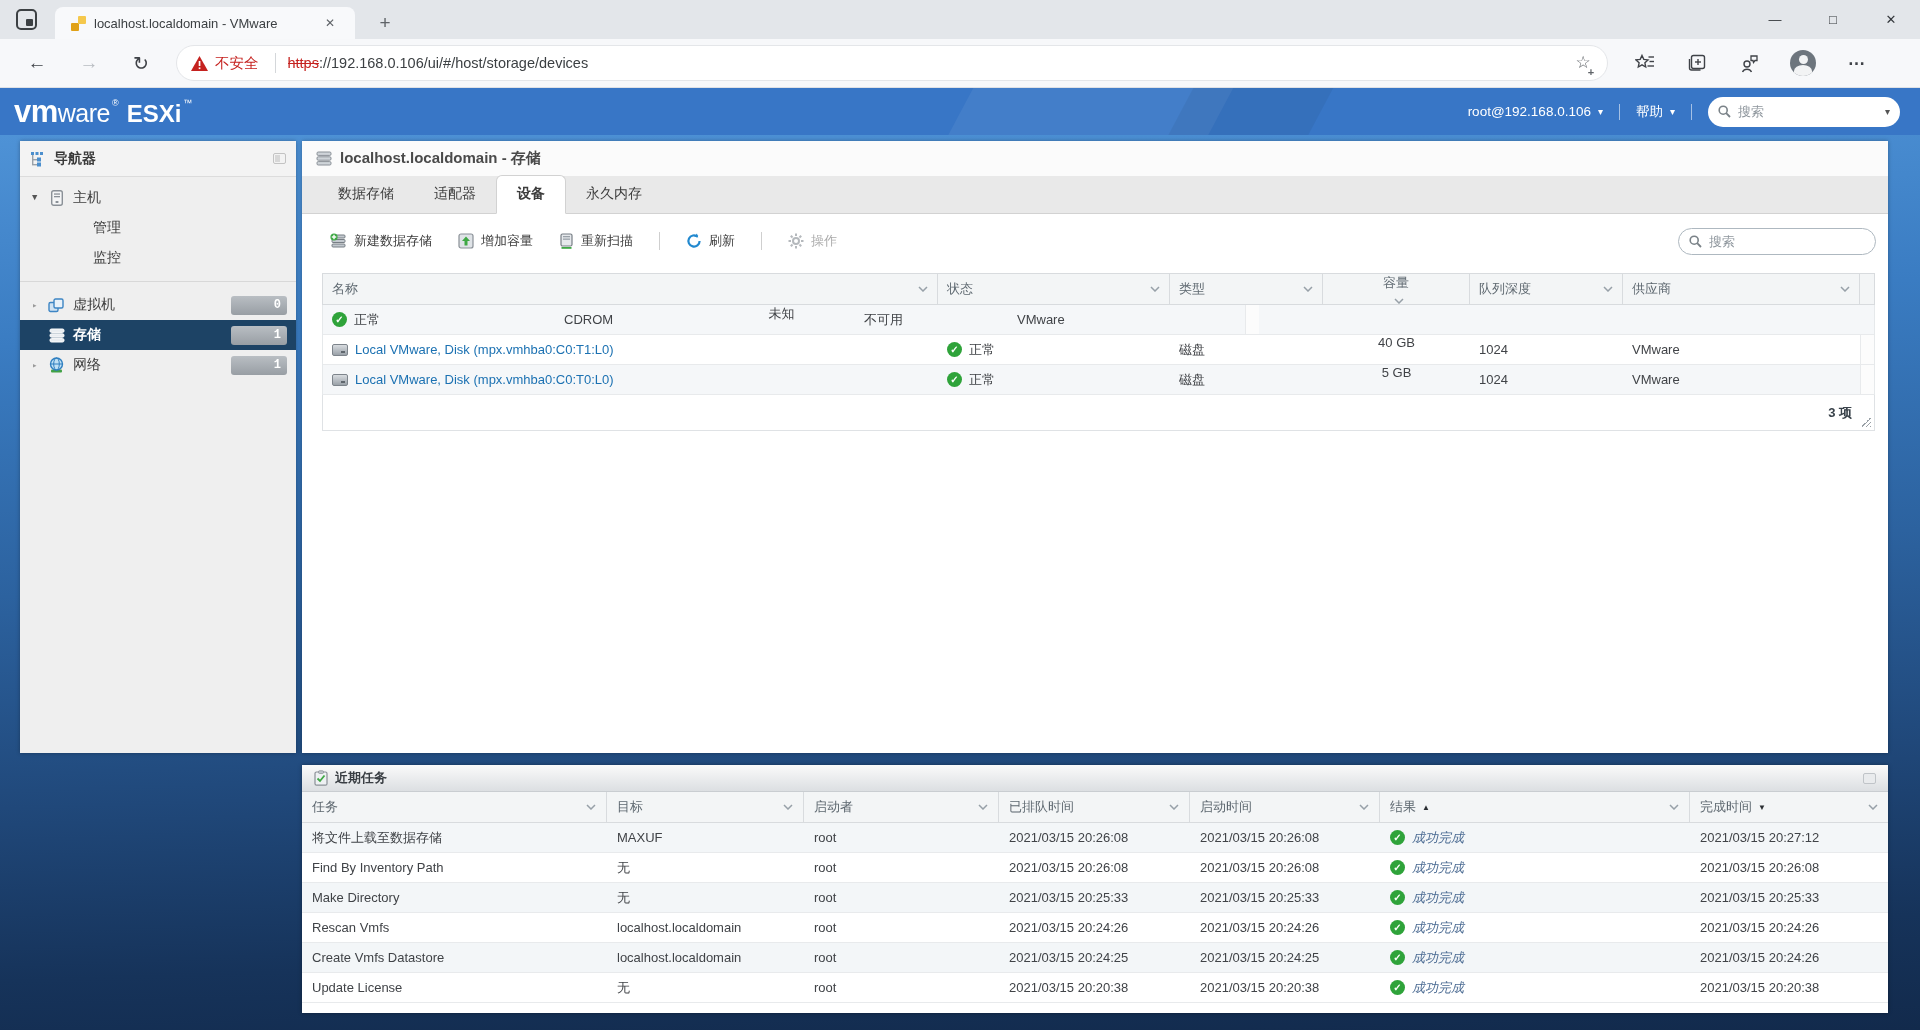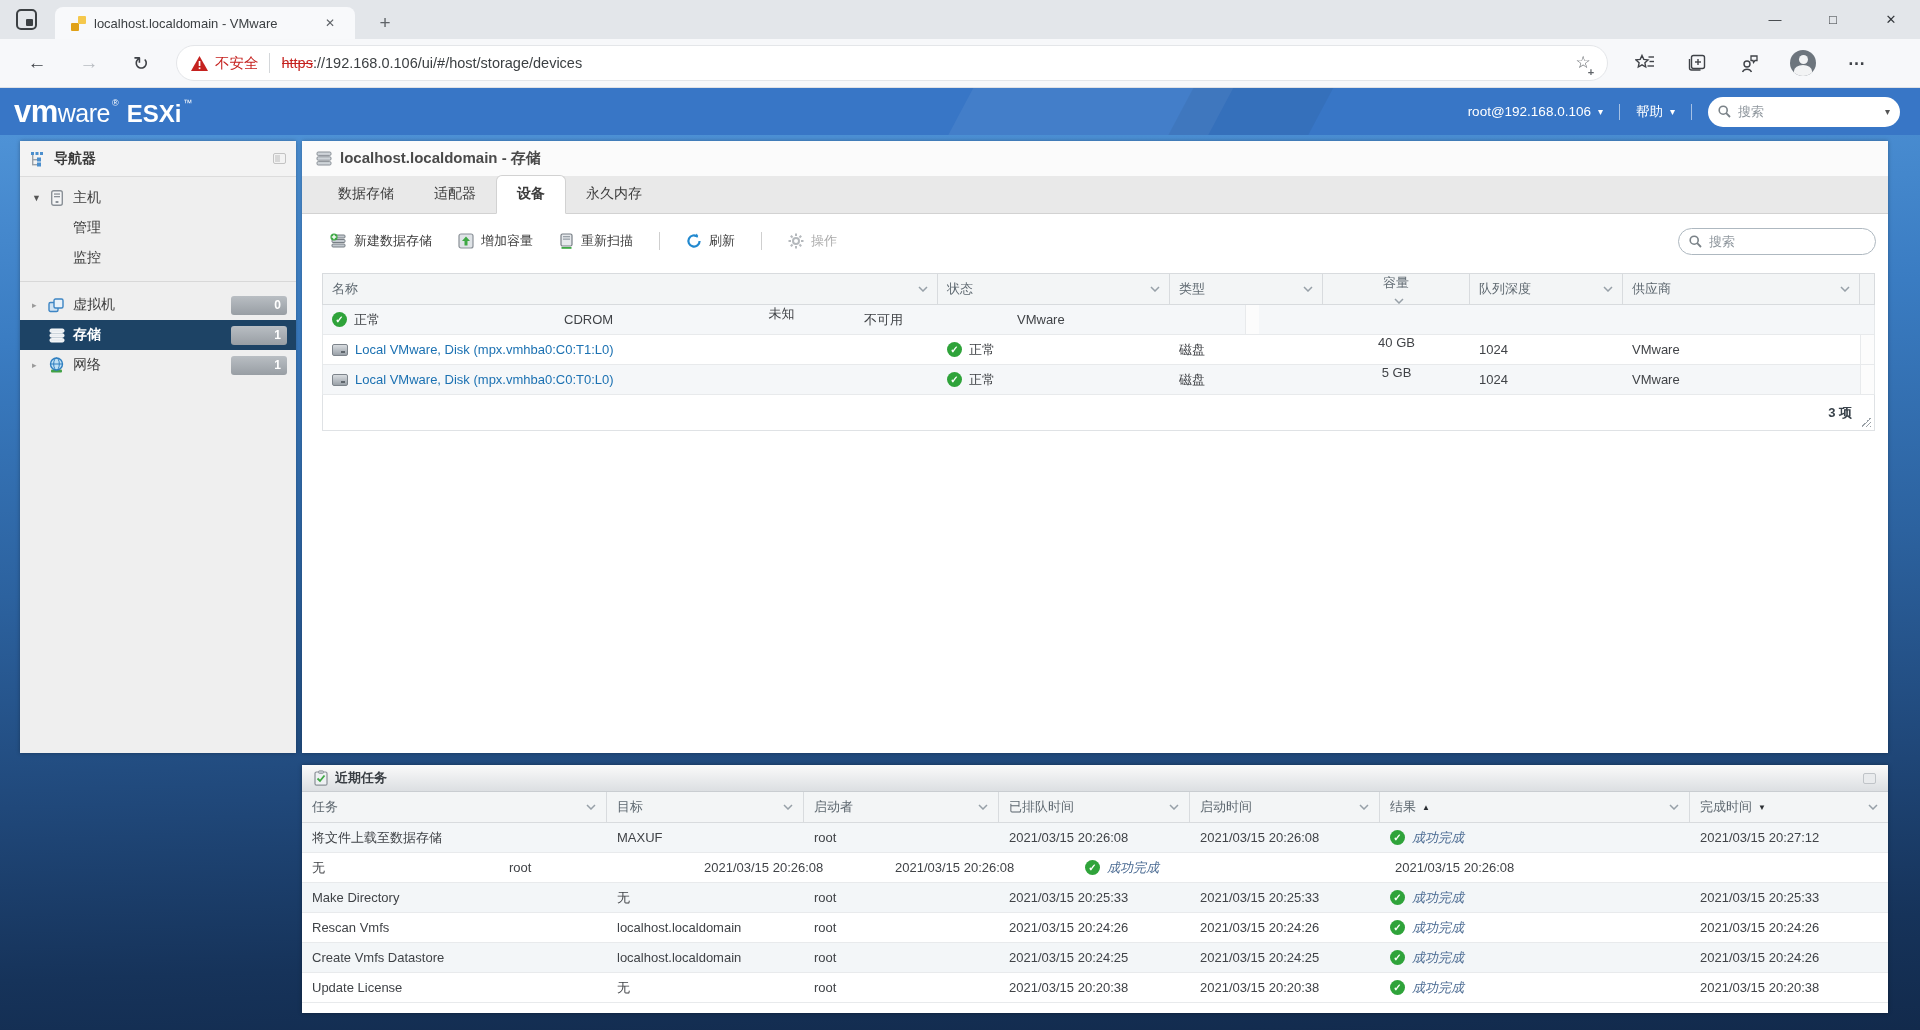--- a/index.html
+++ b/index.html
@@ -20,21 +20,21 @@
   .new-tab { position:absolute; left:372px; top:10px; width:26px; height:26px; display:flex; align-items:center; justify-content:center; font-size:19px; color:#5f6368; cursor:pointer; }
   .win-controls { position:absolute; right:0; top:0; height:39px; display:flex; }
   .win-btn { width:58px; height:39px; display:flex; align-items:center; justify-content:center; font-size:13px; color:#33373b; cursor:pointer; }
 
   
   .addressbar { position:absolute; left:0; top:39px; width:1920px; height:49px; background:#f7f8fa; border-bottom:1px solid #dfe1e5; display:flex; align-items:center; padding-left:20px; }
   .nav-btn { width:34px; height:34px; display:flex; align-items:center; justify-content:center; font-size:19px; color:#3f4247; margin-right:18px; cursor:pointer; }
   .nav-btn.disabled { color:#b7bbc0; }
   .url-pill { width:1432px; height:36px; background:#fff; border:1px solid #e4e6e9; border-radius:18px; display:flex; align-items:center; padding:0 14px; }
   .warn-tri { width:17px; height:15px; flex:none; margin-right:7px; }
-  .warn-text { font-size:14.5px; color:#c5221f; margin-right:10px; white-space:nowrap; }
+  .warn-text { font-size:14.5px; color:#c5221f; margin-right:16px; white-space:nowrap; }
   .chip-div { width:1px; height:20px; background:#d4d7da; margin-right:12px; }
   .url-text { font-size:14.5px; color:#3c4043; white-space:nowrap; overflow:hidden; }
   .url-scheme { color:#c5221f; text-decoration:line-through; }
   .pill-spacer { flex:1; }
   .star-add { position:relative; width:20px; height:20px; font-size:17px; color:#5f6368; line-height:20px; text-align:center; cursor:pointer; }
   .star-add::after { content:"+"; position:absolute; right:-3px; bottom:-4px; font-size:11px; font-weight:bold; color:#5f6368; background:#fff; border-radius:50%; width:10px; height:10px; line-height:10px; }
   .bar-icons { display:flex; align-items:center; margin-left:26px; gap:30px; }
   .bicon { width:22px; height:22px; display:flex; align-items:center; justify-content:center; color:#3f4247; font-size:17px; cursor:pointer; }
   .avatar { width:26px; height:26px; border-radius:50%; background:#6d757d; position:relative; overflow:hidden; cursor:pointer; }
   .avatar::before { content:""; position:absolute; left:8.5px; top:5px; width:9px; height:9px; border-radius:50%; background:#f2f3f4; }
@@ -58,32 +58,32 @@
   .hdr-search { width:192px; height:30px; background:#fff; border-radius:15px; display:flex; align-items:center; padding:0 10px; gap:7px; }
   .hdr-search input { border:none; outline:none; flex:1; min-width:0; font-size:13px; color:#333; font-family:inherit; background:transparent; }
   .hdr-search input::placeholder { color:#8d959c; }
   .search-caret { font-size:10px; color:#555; }
 
   
   .workspace { position:absolute; left:0; top:135px; width:1920px; height:895px;
     background:linear-gradient(178deg,#4e92d6 0%, #3a7cc2 22%, #2c629f 48%, #20487a 70%, #16335a 88%, #122a4c 100%); }
 
   
-  .sidebar { position:absolute; left:20px; top:6px; width:276px; height:612px; background:#efefef; box-shadow:0 0 4px rgba(0,0,0,0.3); }
+  .sidebar { position:absolute; left:20px; top:6px; width:276px; height:612px; background:#efefef; box-shadow:0 0 4px rgba(0,0,0,0.3);font-family:Liberation Mono, monospace; }
   .sb-header { height:36px; display:flex; align-items:center; padding:0 10px; background:#f3f3f3; border-bottom:1px solid #dcdcdc; }
   .sb-title { font-size:14px; font-weight:bold; color:#3a3a3a; margin-left:8px; }
   .sb-collapse { margin-left:auto; width:13px; height:11px; border:1px solid #c3c3c3; border-radius:2px; position:relative; cursor:pointer; }
   .sb-collapse::after { content:""; position:absolute; left:1px; top:1px; right:5px; bottom:1px; background:#d7d7d7; }
   .tree { padding-top:6px; }
   .tree-row { display:flex; align-items:center; height:30px; padding:0 0 0 12px; font-size:14px; color:#3d3d3d; cursor:pointer; position:relative; }
   .tree-arrow { width:16px; font-size:9px; color:#555; flex:none; }
   .tree-arrow.dim { color:#9a9a9a; }
   .tree-ico { width:17px; height:17px; flex:none; margin-right:8px; display:flex; align-items:center; justify-content:center; }
   .tree-label { white-space:nowrap; }
-  .tree-child { padding-left:53px; }
+  .tree-child { padding-left:73px; }
   .tree-sep { height:1px; background:#d8d8d8; margin:8px 0; }
   .badge { margin-left:auto; margin-right:9px; min-width:56px; height:19px; background:linear-gradient(#b9bec3,#989ea4); border-radius:3px; color:#fff; font-weight:bold; font-size:12px; display:flex; align-items:center; justify-content:flex-end; padding-right:6px; }
   .tree-row.selected { background:#1d4365; color:#fff; }
   .tree-row.selected .tree-label { font-weight:bold; }
 
   
   .main-panel { position:absolute; left:302px; top:6px; width:1586px; height:612px; background:#fff; box-shadow:0 0 4px rgba(0,0,0,0.3); }
   .panel-title { height:35px; display:flex; align-items:center; padding:0 14px; background:#fbfbfb; font-size:15px; font-weight:bold; color:#4a4a4a; gap:8px; }
   .tabstrip { height:38px; background:#e9e9e9; border-bottom:1px solid #d2d2d2; display:flex; align-items:flex-end; padding-left:16px; }
   .tab-item { padding:9px 20px 10px; font-size:14px; color:#3d3d3d; cursor:pointer; white-space:nowrap; }
@@ -548,20 +548,21 @@
           <div class="t-td tw-init">root</div>
           <div class="t-td tw-queued">2021/03/15 20:26:08</div>
           <div class="t-td tw-started">2021/03/15 20:26:08</div>
           <div class="t-td tw-result">
               <span class="check-ico">✓</span>
               <span class="result-text">成功完成</span>
             </div>
           <div class="t-td tw-done">2021/03/15 20:27:12</div>
         </div>
         <div class="t-row">
+          <div class="t-td tw-task">Find By Inventory Path</div>
           <div class="t-td tw-target">无</div>
           <div class="t-td tw-init">root</div>
           <div class="t-td tw-queued">2021/03/15 20:26:08</div>
           <div class="t-td tw-started">2021/03/15 20:26:08</div>
           <div class="t-td tw-result">
               <span class="check-ico">✓</span>
               <span class="result-text">成功完成</span>
             </div>
           <div class="t-td tw-done">2021/03/15 20:26:08</div>
         </div>

